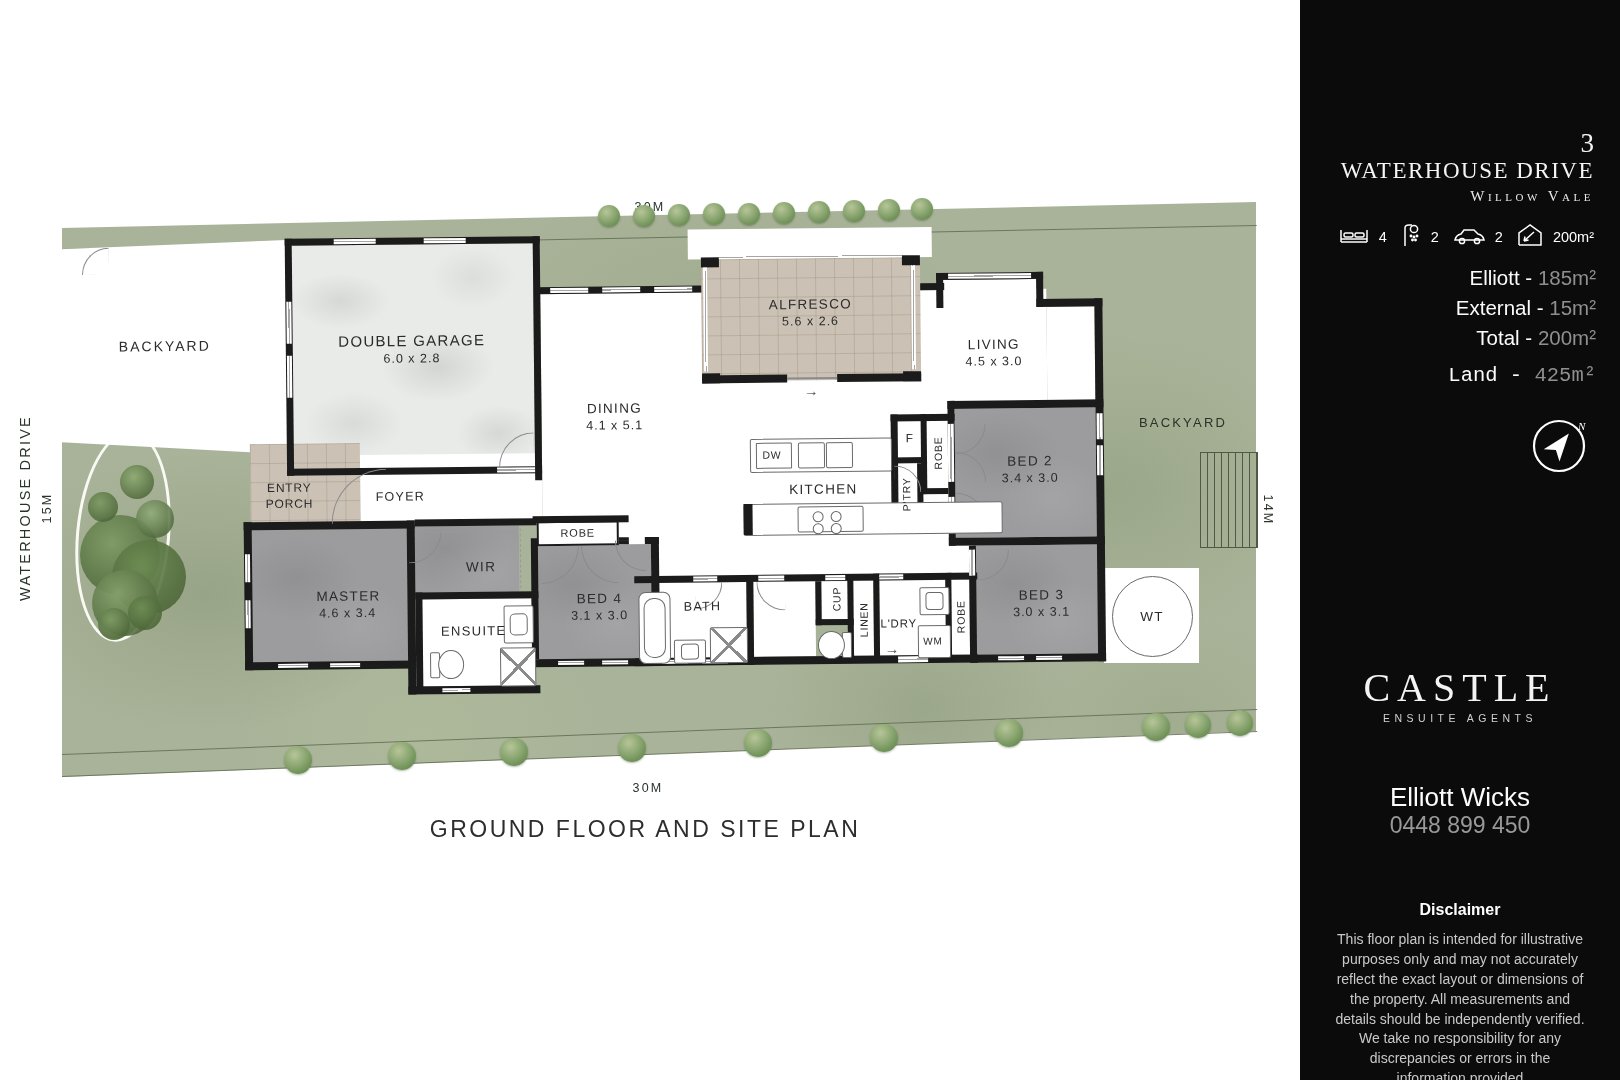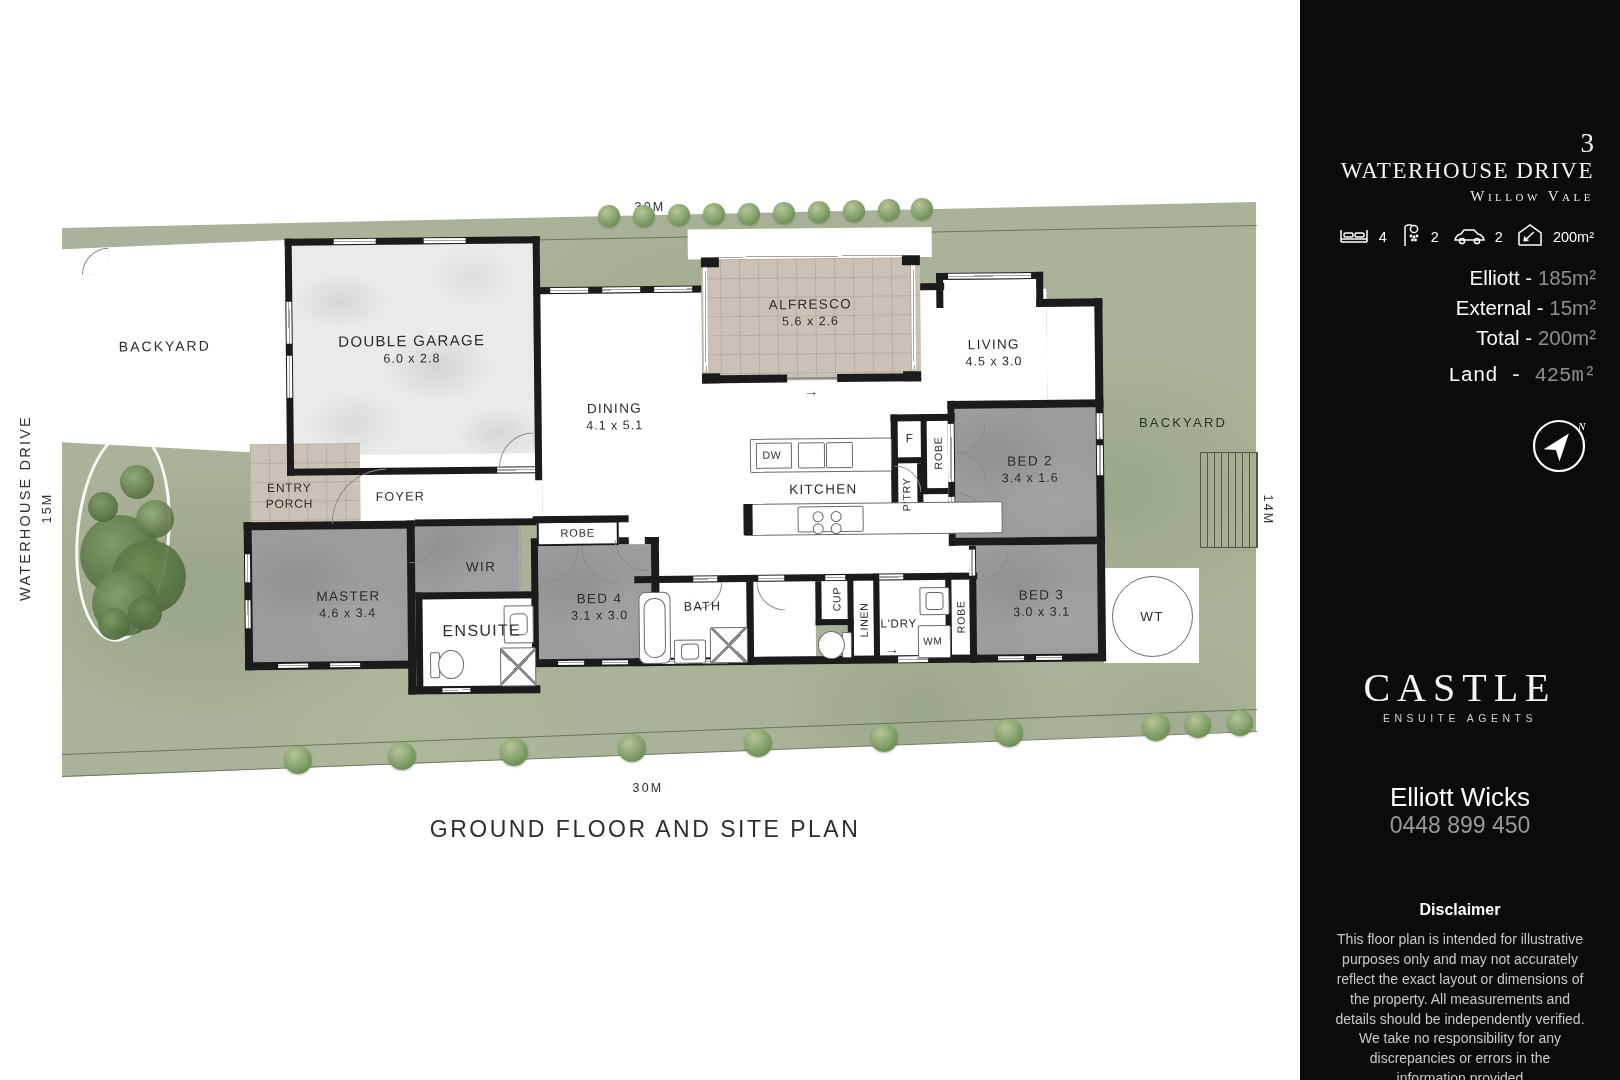--- a/index.html
+++ b/index.html
@@ -302,28 +302,28 @@
     <div class="lbl" style="left:812px;top:306px;">ALFRESCO</div>
     <div class="lbl dim" style="left:812px;top:323px;">5.6 x 2.6</div>
     <div class="lbl" style="left:995px;top:348px;">LIVING</div>
     <div class="lbl dim" style="left:995px;top:365px;">4.5 x 3.0</div>
     <div class="lbl" style="left:823px;top:491px;">KITCHEN</div>
     <div class="lbl sm" style="left:772px;top:456px;">DW</div>
     <div class="lbl sm" style="left:910px;top:441px;font-size:12px;">F</div>
     <div class="lbl sm v" style="left:906px;top:497px;">P'TRY</div>
     <div class="lbl sm v" style="left:938px;top:456px;">ROBE</div>
     <div class="lbl" style="left:1030px;top:465px;">BED 2</div>
-    <div class="lbl dim" style="left:1030px;top:482px;">3.4 x 1.6</div>
+    <div class="lbl dim" style="left:1030px;top:482px;">3.4 x 3.0</div>
     <div class="lbl" style="left:1040px;top:599px;">BED 3</div>
     <div class="lbl dim" style="left:1040px;top:616px;">3.0 x 3.1</div>
     <div class="lbl sm v" style="left:959px;top:620px;">ROBE</div>
     <div class="lbl" style="left:347px;top:593px;">MASTER</div>
     <div class="lbl dim" style="left:346px;top:610px;">4.6 x 3.4</div>
     <div class="lbl" style="left:480px;top:565px;">WIR</div>
-    <div class="lbl" style="left:472px;top:629px;font-size:16px;margin-left:8px;">ENSUITE</div>
+    <div class="lbl" style="left:472px;top:629px;font-size:13px;">ENSUITE</div>
     <div class="lbl sm" style="left:577px;top:532px;font-size:11px;">ROBE</div>
     <div class="lbl" style="left:598px;top:598px;">BED 4</div>
     <div class="lbl dim" style="left:598px;top:615px;">3.1 x 3.0</div>
     <div class="lbl" style="left:701px;top:607px;font-size:12.5px;">BATH</div>
     <div class="lbl sm v" style="left:835px;top:601px;">CUP</div>
     <div class="lbl sm v" style="left:862px;top:622px;">LINEN</div>
     <div class="lbl sm" style="left:897px;top:626px;font-size:11.5px;">L'DRY</div>
     <div class="lbl sm" style="left:931px;top:644px;font-size:10px;">WM</div>
   </div>
 

